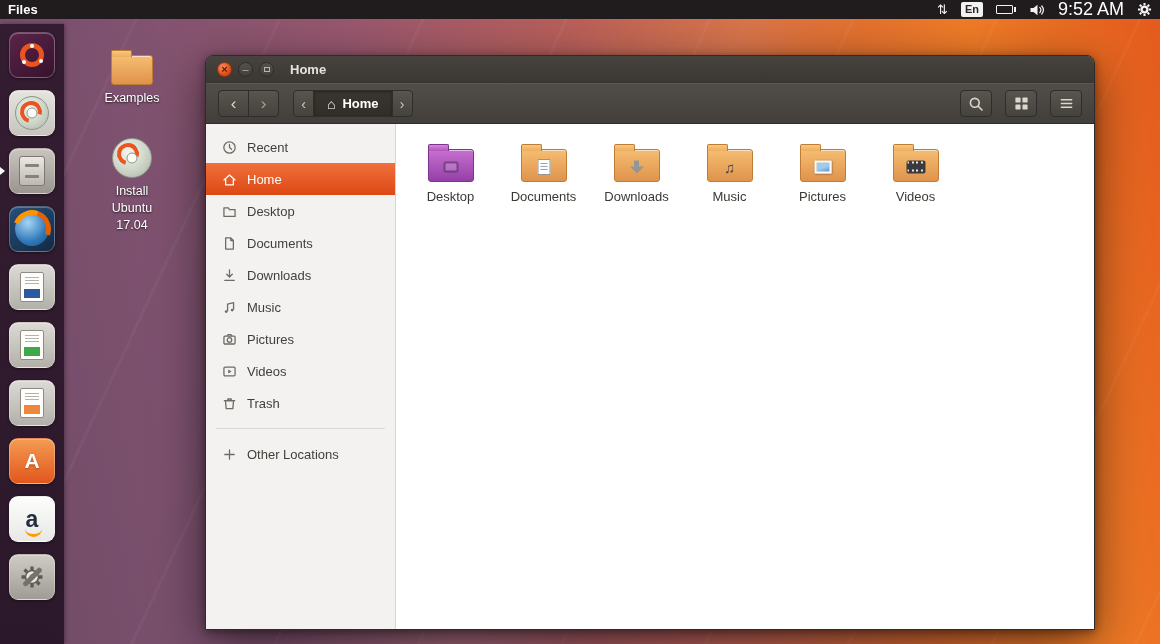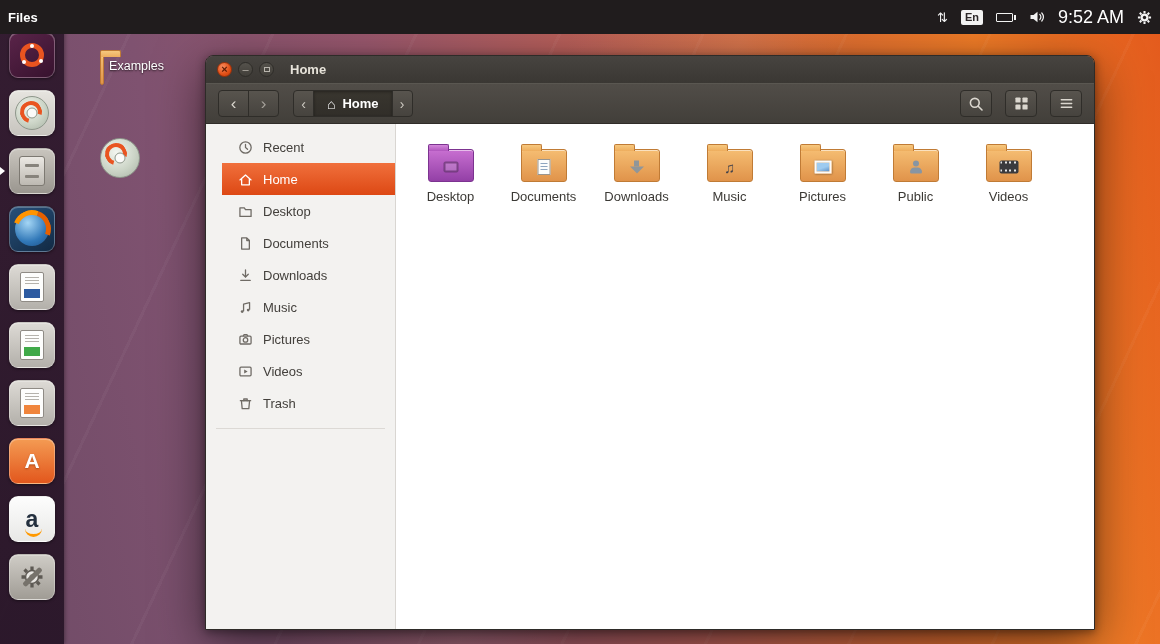--- a/index.html
+++ b/index.html
@@ -5,21 +5,21 @@
   * { box-sizing: border-box; margin: 0; padding: 0; }
   body { margin:0; background:#000; font-family:"Liberation Sans","DejaVu Sans",sans-serif; }
   .screen { position:relative; width:1160px; height:644px; overflow:hidden;
     background:
       linear-gradient(115deg, rgba(255,255,255,0) 40%, rgba(255,230,200,.10) 52%, rgba(255,255,255,0) 60%),
       repeating-linear-gradient(115deg, rgba(255,255,255,.035) 0 3px, rgba(255,255,255,0) 3px 130px),
       linear-gradient(78deg, #6f4b66 0%, #7f5270 20%, #9a586e 38%, #bb6058 55%, #dd6c33 72%, #f07c27 85%, #e35a1d 100%);
   }
 
   
-  .topbar { position:absolute; top:0; left:0; right:0; height:34px; background:#201c1d;
+  .topbar { position:absolute; top:0; left:0; right:0; height:19px; background:#201c1d;
     display:flex; align-items:center; padding:0 8px; z-index:60; color:#fff; }
   .topbar .app-name { font-weight:bold; font-size:13px; }
   .tray { margin-left:auto; display:flex; align-items:center; gap:13px; }
   .tray .net { font-size:13px; color:#f2f2f2; }
   .tray .kbd { background:#f2f2f2; color:#2b2627; font-size:11px; font-weight:bold; border-radius:2px;
     padding:0 4px; height:15px; line-height:15px; }
   .battery { display:flex; align-items:center; }
   .battery .bbody { width:17px; height:9px; border:1px solid #f2f2f2; border-radius:1px; padding:1px; }
   .battery .bfill { width:100%; height:100%; background:#f2f2f2; }
   .battery .bnub { width:2px; height:5px; background:#f2f2f2; margin-left:1px; }
@@ -70,21 +70,21 @@
   .soft-a { color:#fff; font-size:21px; font-weight:bold; text-shadow:0 1px 2px rgba(120,40,0,.5); }
   .t-amazon { background:linear-gradient(#fdfdfd,#e8e8e6); }
   .amz { position:relative; color:#232f3e; font-size:23px; font-weight:bold; line-height:1; }
   .amz::after { content:""; position:absolute; left:-1px; bottom:-6px; width:17px; height:7px;
     border-bottom:3px solid #f90; border-radius:0 0 9px 9px; }
   .t-settings { background:linear-gradient(#cfccc6,#a09c95); }
   .wrench { position:absolute; width:5px; height:24px; background:#76726b; border-radius:2px;
     transform:rotate(45deg); }
 
   
-  .dicon { position:absolute; width:64px; display:flex; align-items:center;
+  .dicon { position:absolute; width:64px; display:flex; flex-direction:column; align-items:center;
     gap:5px; z-index:10; cursor:default; }
   .dicon .dlabel { color:#fff; font-size:12.5px; text-align:center; line-height:1.35;
     text-shadow:0 1px 2px rgba(0,0,0,.75); }
   .d-examples { left:100px; top:48px; }
   .d-install  { left:100px; top:138px; }
 
   
   .folder { width:46px; height:33px; position:relative; border-radius:2px 3px 3px 3px;
     background:linear-gradient(#f5bd72,#e0934a); border:1px solid #c07b35;
     box-shadow: inset 0 1px 0 rgba(255,255,255,.55); margin-top:7px; }
@@ -147,21 +147,21 @@
   .pseg.chev:last-child { border-radius:0 4px 4px 0; margin-left:-1px; }
   .pseg.cur { padding:0 13px; gap:7px; margin-left:-1px; color:#fff; font-weight:bold; font-size:13px;
     background:linear-gradient(#39362f,#312e29); box-shadow:inset 0 1px 3px rgba(0,0,0,.35); }
   .pseg.cur .hglyph { font-size:14px; font-weight:normal; }
   .actions { margin-left:auto; display:flex; gap:13px; }
   .actions .tbtn { width:32px; }
 
   .wbody { flex:1; display:flex; min-height:0; background:#fff; }
   .sidebar { flex:0 0 190px; background:#f3f2f0; border-right:1px solid #d9d6d2; padding-top:7px; }
   .sitem { height:32px; display:flex; align-items:center; gap:10px; padding-left:15px;
-    font-size:13px; color:#43403c; cursor:pointer;margin-left:16px; }
+    font-size:13px; color:#43403c; cursor:pointer; }
   .sitem .ic { color:#6f6b65; display:flex; width:16px; justify-content:center; }
   .sitem.selected { background:linear-gradient(#f0703c,#dd4814); color:#fff; }
   .sitem.selected .ic { color:#fff; }
   .sdivider { height:1px; background:#dcd9d5; margin:9px 10px; }
 
   .content { flex:1; padding:13px 0 0 8px; display:grid; grid-template-columns:repeat(7,93px);
     grid-auto-rows:89px; align-content:start; }
   .fitem { display:flex; flex-direction:column; align-items:center; gap:7px; padding-top:5px; cursor:pointer; }
   .flabel { font-size:13px; color:#3b3935; }
 
@@ -262,20 +262,21 @@
       </div>
     </div>
   </div>
 
   <div class="dicon d-examples">
     <div class="folder small"></div>
     <div class="dlabel">Examples</div>
   </div>
   <div class="dicon d-install">
     <div class="cd small"></div>
+    <div class="dlabel">Install Ubuntu 17.04</div>
   </div>
 
   <div class="window">
 
     <div class="titlebar">
       <div class="wbtn close">
           <span>×</span>
         </div>
       <div class="wbtn min">
           <span>–</span>
@@ -411,20 +412,28 @@
           <span class="ic">
               <svg width="15" height="15" viewBox="0 0 14 14" fill="none" stroke="currentColor" stroke-width="1.2" stroke-linecap="round" stroke-linejoin="round">
                 <path d="M3.2 4.4h7.6l-.7 7.4H3.9z"></path>
                 <path d="M2.2 4.4h9.6"></path>
                 <path d="M5.4 4.4V2.8h3.2v1.6"></path>
               </svg>
             </span>
           <span>Trash</span>
         </div>
         <div class="sdivider"></div>
+        <div class="sitem">
+          <span class="ic">
+              <svg width="15" height="15" viewBox="0 0 14 14" fill="none" stroke="currentColor" stroke-width="1.2" stroke-linecap="round">
+                <path d="M7 2.6v8.8M2.6 7h8.8"></path>
+              </svg>
+            </span>
+          <span>Other Locations</span>
+        </div>
       </div>
 
       <div class="content">
         <div class="fitem">
           <div class="folder purple">
               <div class="em em-desk"></div>
             </div>
           <div class="flabel">Desktop</div>
         </div>
         <div class="fitem">
@@ -449,29 +458,20 @@
           <div class="flabel">Music</div>
         </div>
         <div class="fitem">
           <div class="folder">
               <div class="em em-pic"></div>
             </div>
           <div class="flabel">Pictures</div>
         </div>
         <div class="fitem">
           <div class="folder">
-              <div class="em em-person">
-                <div class="head"></div>
-                <div class="bod"></div>
-              </div>
-            </div>
-          <div class="flabel">Public</div>
-        </div>
-        <div class="fitem">
-          <div class="folder">
               <div class="em em-film"></div>
             </div>
           <div class="flabel">Videos</div>
         </div>
       </div>
 
     </div>
   </div>
 
 

